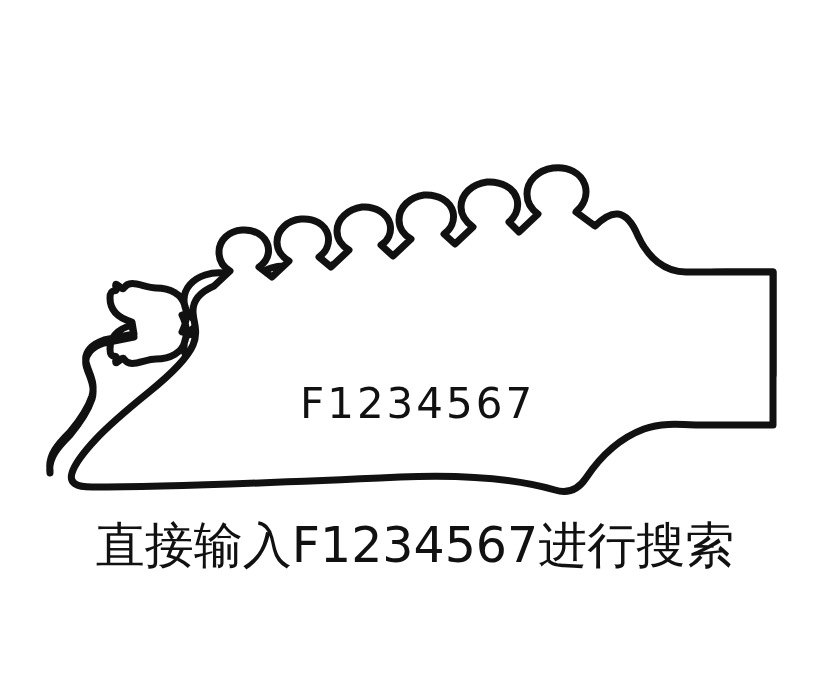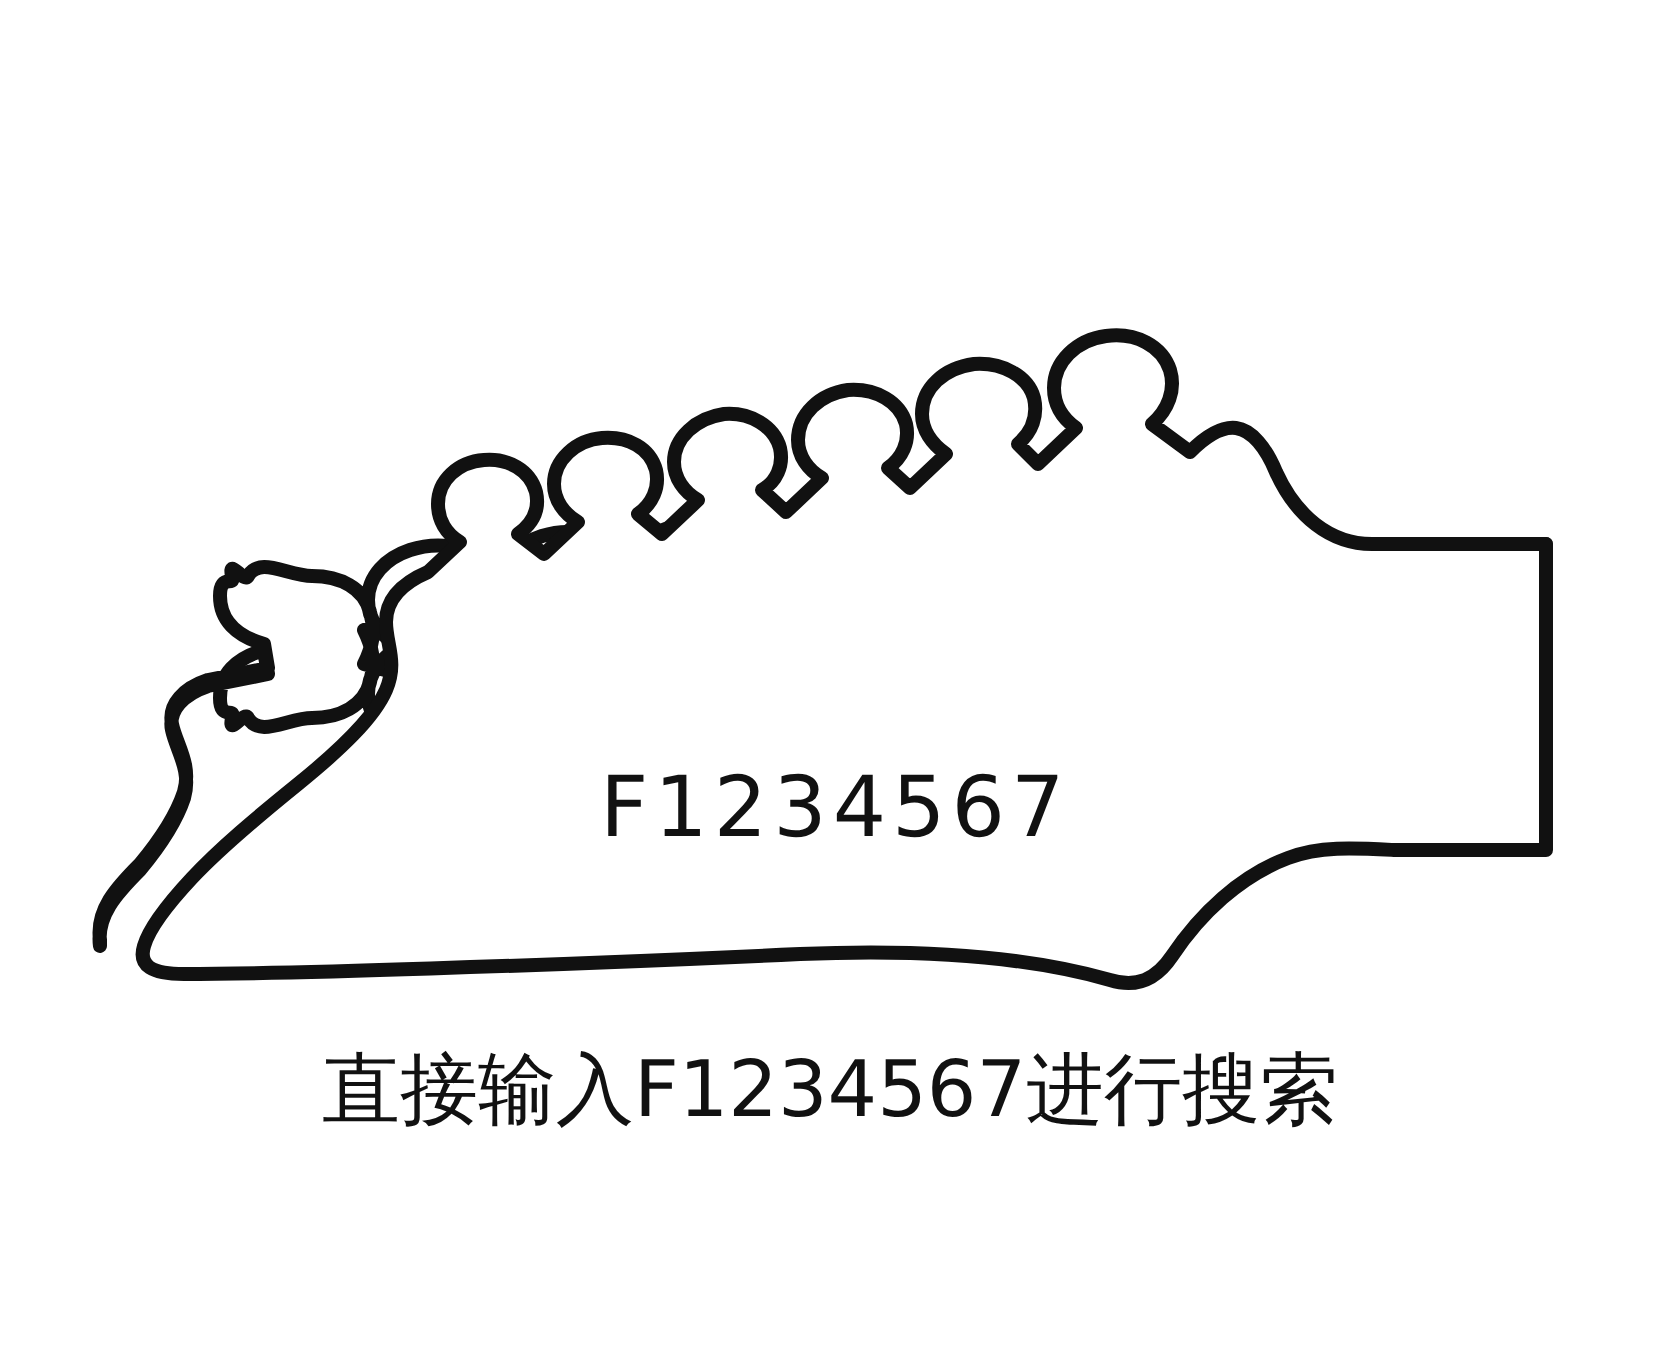--- a/index.html
+++ b/index.html
@@ -33,21 +33,21 @@
     letter-spacing: 3px;
     fill: #111111;
   }
   .caption-text {
     position: absolute;
     left: 0;
     top: 524px;
     width: 830px;
     text-align: center;
     font-family: "DejaVu Sans", sans-serif;
-    font-size: 39px;
+    font-size: 49px;
     line-height: 44px;
     color: #111111;
     letter-spacing: 0px;
     white-space: nowrap;
   }
 </style>
 </head>
 <body>
 
 <div id="page">

